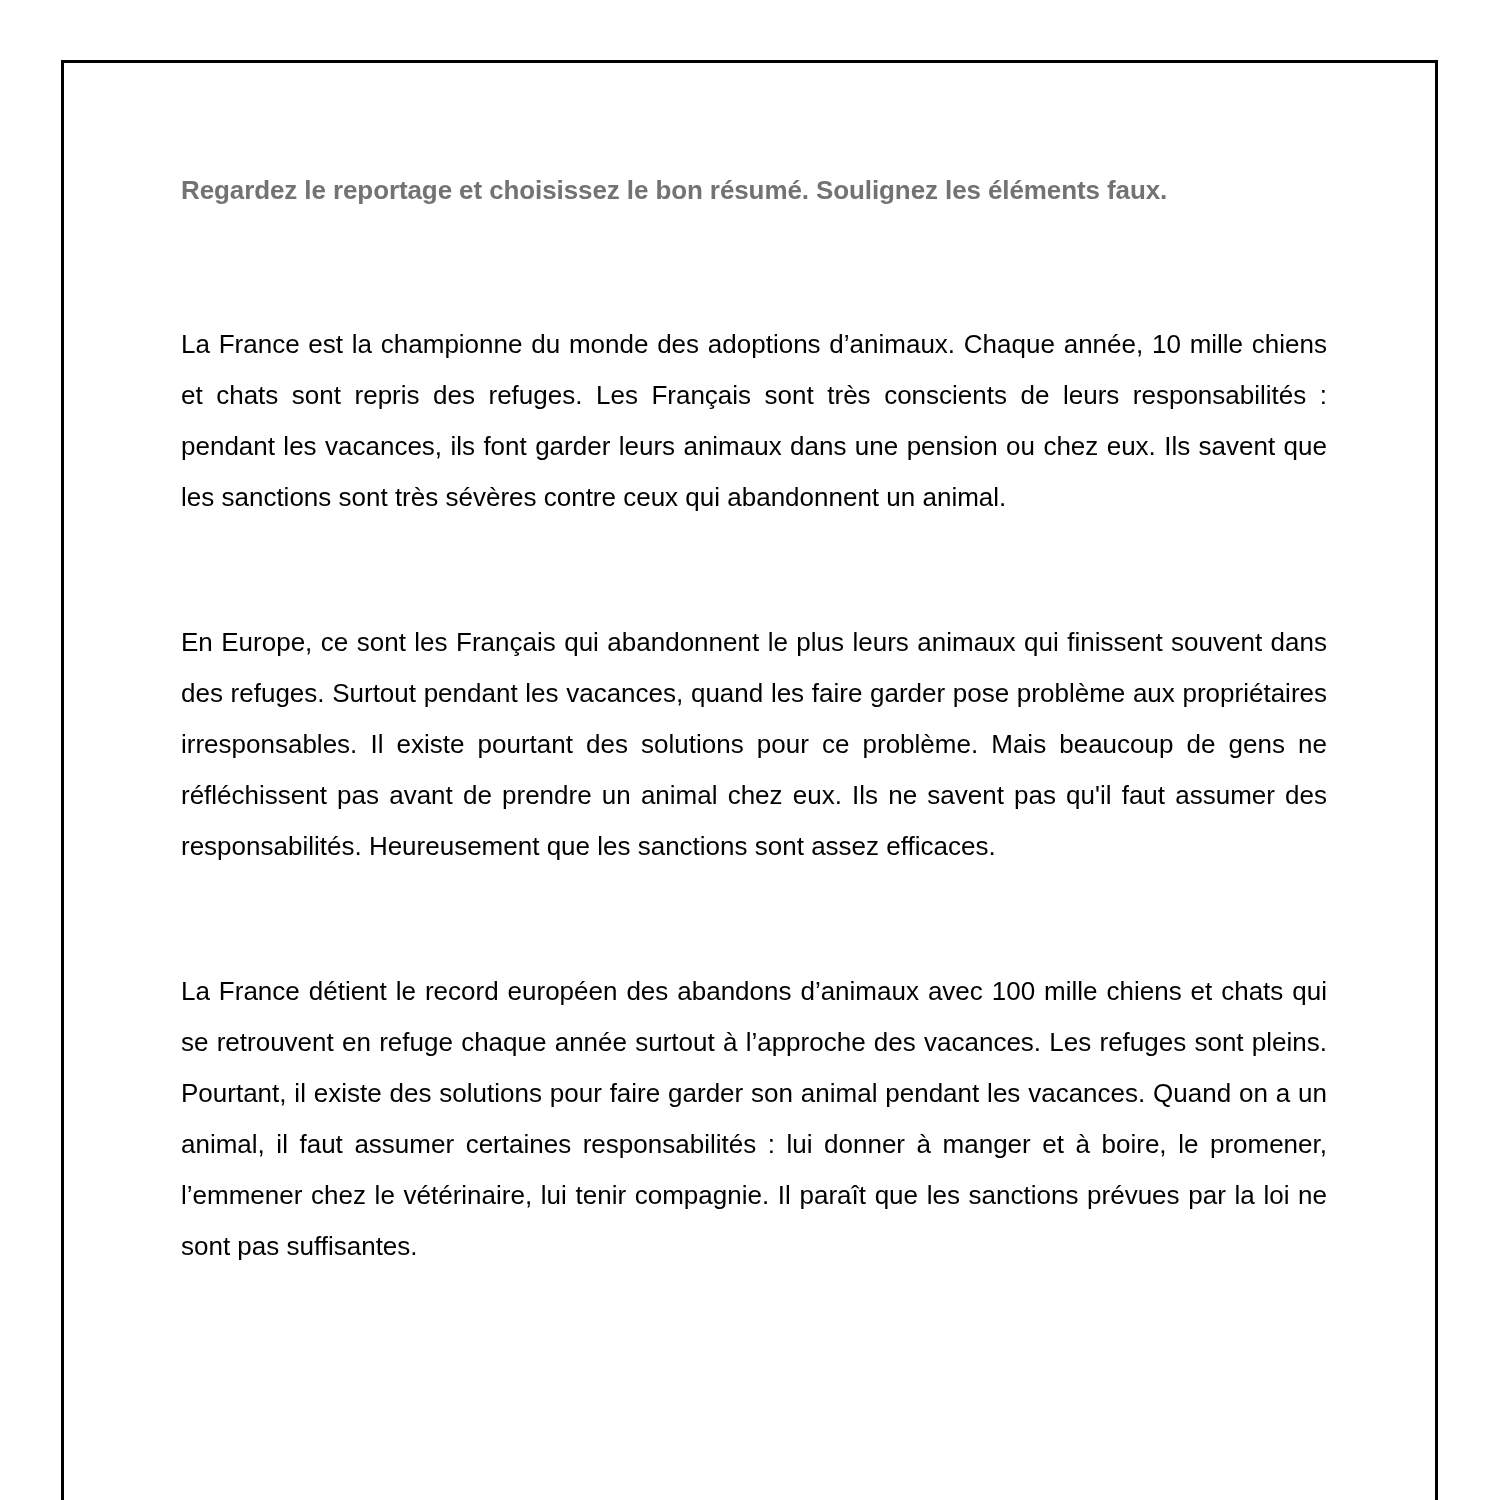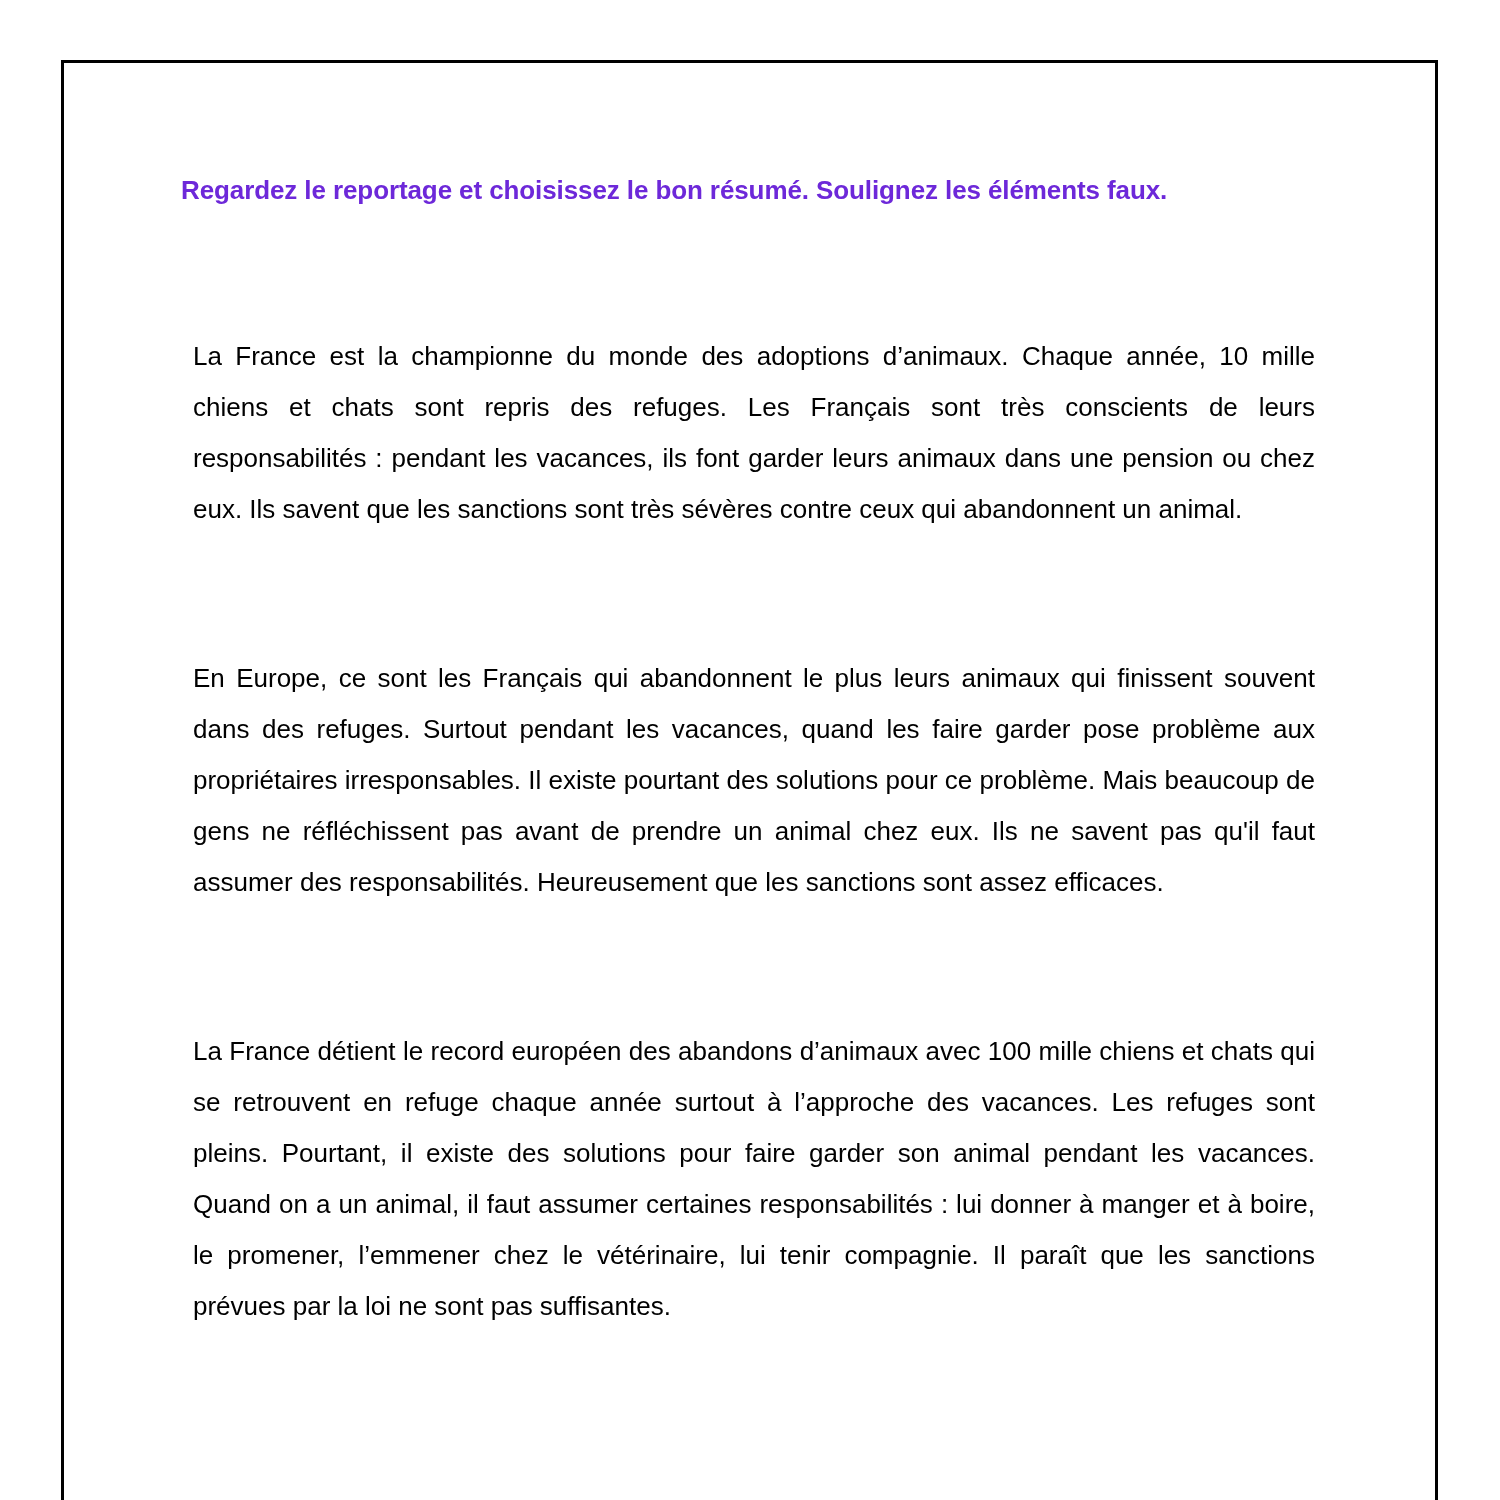--- a/index.html
+++ b/index.html
@@ -32,33 +32,33 @@
   #content {
     position: absolute;
     left: 117px;                  
     top: 110px;
     width: 1146px;                
   }
 
   .doc-heading {
     font-size: 26px;
     font-weight: bold;
-    color: #6d28d9;
+    color: #737373;
     line-height: 34px;
     margin: 0;
     letter-spacing: -0.1px;
     white-space: nowrap;
   }
 
   .doc-paragraph {
     font-size: 26px;
     font-weight: normal;
     color: #000000;
     line-height: 51px;
-    margin: 12px;
+    margin: 0;
     text-align: justify;
     text-justify: inter-word;
     -webkit-hyphens: none;
     hyphens: none;
   }
 
   
   .gap-after-heading { height: 112px; }
   .gap-between-paragraphs { height: 94px; }
 </style>

